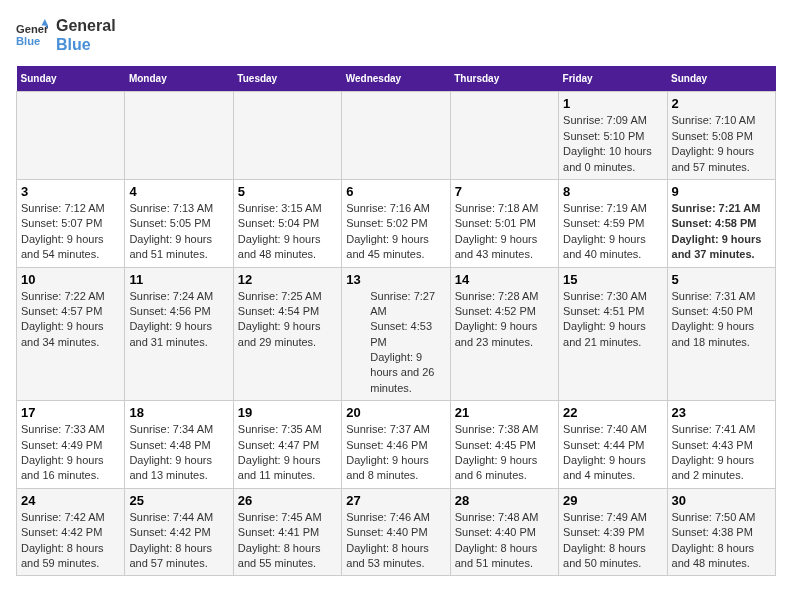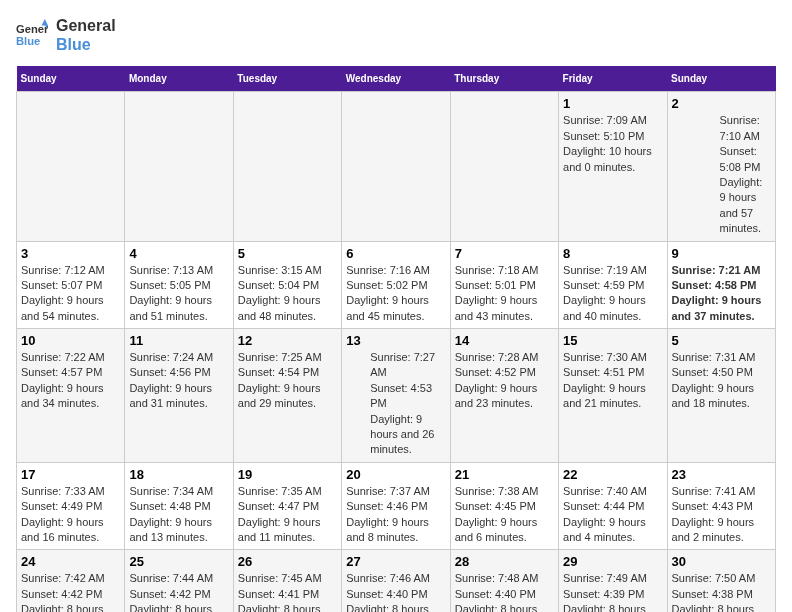--- a/index.html
+++ b/index.html
@@ -116,21 +116,21 @@
         <td></td>
         <td></td>
         <td>
           <span class="day-number">1</span>
           <div class="day-info" style="white-space: pre-line;">Sunrise: 7:09 AM
 Sunset: 5:10 PM
 Daylight: 10 hours and 0 minutes.</div>
         </td>
         <td>
           <span class="day-number">2</span>
-          <div class="day-info" style="white-space: pre-line; margin-left: 48px;">Sunrise: 7:10 AM
+          <div class="day-info" style="white-space: pre-line;">Sunrise: 7:10 AM
 Sunset: 5:08 PM
 Daylight: 9 hours and 57 minutes.</div>
         </td>
       </tr>
       <tr>
         <td>
           <span class="day-number">3</span>
           <div class="day-info" style="white-space: pre-line;">Sunrise: 7:12 AM
 Sunset: 5:07 PM
 Daylight: 9 hours and 54 minutes.</div>

